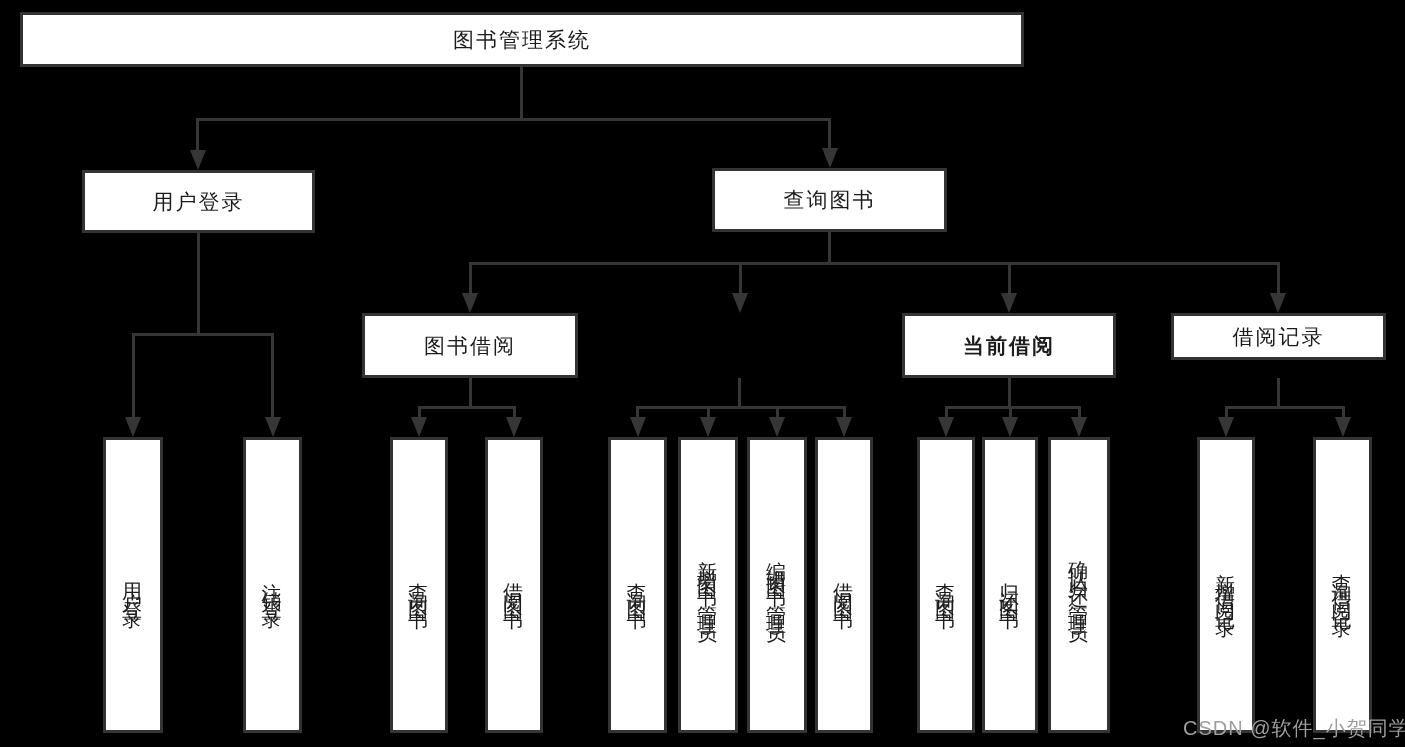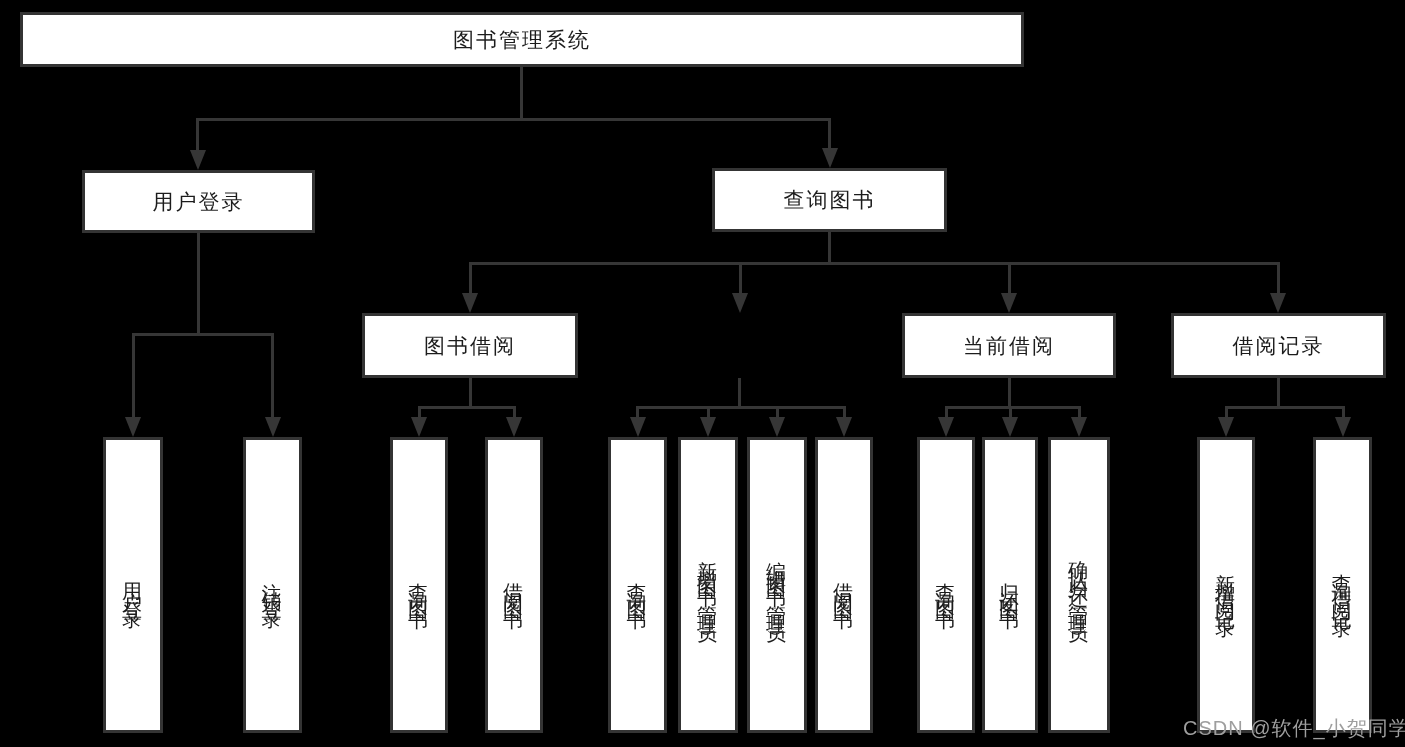--- a/index.html
+++ b/index.html
@@ -96,24 +96,24 @@
   <div class="v" style="left:738.5px; top:262px; height:32px;"></div>
   <div class="arr" style="left:732px; top:293px;"></div>
   <div class="v" style="left:1007.5px; top:262px; height:32px;"></div>
   <div class="arr" style="left:1001px; top:293px;"></div>
   <div class="v" style="left:1276.5px; top:262px; height:32px;"></div>
   <div class="arr" style="left:1270px; top:293px;"></div>
 
   <div class="box" style="left:362px; top:313px; width:216px; height:65px;">
     <span class="h-label">图书借阅</span>
   </div>
-  <div class="box" style="left:902px; top:313px; width:214px; height:65px;">
+  <div class="box" style="left:902px; top:313px; width:214px; height:65px;font-weight:bold;">
     <span class="h-label">当前借阅</span>
   </div>
-  <div class="box" style="left:1171px; top:313px; width:215px; height:65px;">
+  <div class="box" style="left:1171px; top:313px; width:215px; height:47px;">
     <span class="h-label">借阅记录</span>
   </div>
 
   <div class="v" style="left:468.5px; top:378px; height:30px;"></div>
   <div class="h" style="left:417.5px; top:405.5px; width:98px;"></div>
   <div class="v" style="left:417.5px; top:405.5px; height:13px;"></div>
   <div class="arr" style="left:411px; top:417px;"></div>
   <div class="v" style="left:512.5px; top:405.5px; height:13px;"></div>
   <div class="arr" style="left:506px; top:417px;"></div>
 

